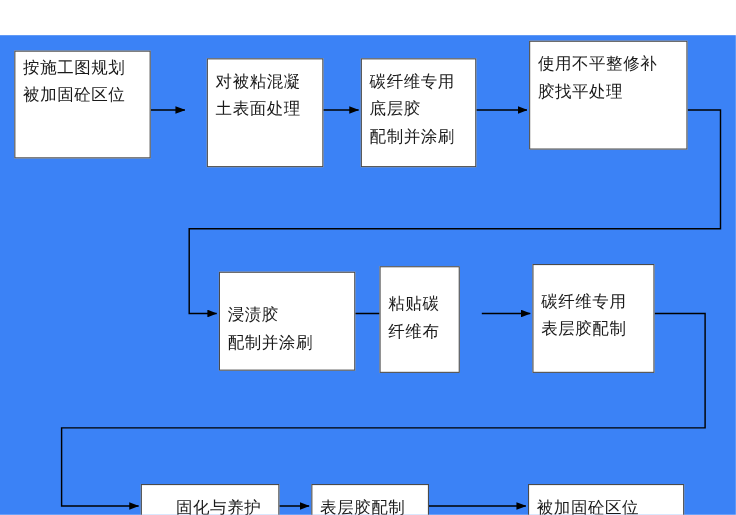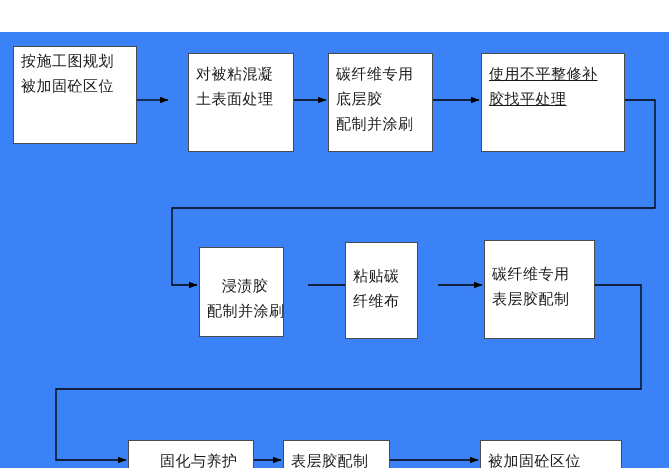--- a/index.html
+++ b/index.html
@@ -73,23 +73,23 @@
   </svg>
 
   <div id="nodes-layer">
       <div class="node-box align-top" style="left: 13px; top: 14px; width: 124px; height: 98px; border-color: rgb(74, 74, 74); color: rgb(26, 26, 26);"><span class="node-text">按施工图规划
 被加固砼区位</span></div>
       <div class="node-box align-ctr" style="left: 188px; top: 21px; width: 106px; height: 99px; border-color: rgb(74, 74, 74); color: rgb(26, 26, 26);"><span class="node-text">对被粘混凝
 土表面处理</span></div>
       <div class="node-box align-ctr" style="left: 328px; top: 21px; width: 105px; height: 99px; border-color: rgb(74, 74, 74); color: rgb(26, 26, 26);"><span class="node-text">碳纤维专用
 底层胶
 配制并涂刷</span></div>
-      <div class="node-box align-ctr" style="left: 481px; top: 21px; width: 144px; height: 99px; border-color: rgb(74, 74, 74); color: rgb(26, 26, 26); text-decoration: underline;"><span class="node-text">使用不平整修补
+      <div class="node-box align-ctr" style="left: 481px; top: 5px; width: 144px; height: 99px; border-color: rgb(74, 74, 74); color: rgb(26, 26, 26);"><span class="node-text">使用不平整修补
 胶找平处理</span></div>
-      <div class="node-box align-mid" style="left: 199px; top: 215px; width: 85px; height: 90px; border-color: rgb(74, 74, 74); color: rgb(26, 26, 26); text-align: center;"><span class="node-text">浸渍胶
+      <div class="node-box align-mid" style="left: 199px; top: 215px; width: 124px; height: 90px; border-color: rgb(74, 74, 74); color: rgb(26, 26, 26);"><span class="node-text">浸渍胶
 配制并涂刷</span></div>
       <div class="node-box align-c2" style="left: 345px; top: 210px; width: 73px; height: 97px; border-color: rgb(74, 74, 74); color: rgb(26, 26, 26);"><span class="node-text">粘贴碳
 纤维布</span></div>
       <div class="node-box align-c2" style="left: 484px; top: 208px; width: 111px; height: 99px; border-color: rgb(74, 74, 74); color: rgb(26, 26, 26);"><span class="node-text">碳纤维专用
 表层胶配制</span></div>
       <div class="node-box align-ctr" style="left: 128px; top: 408px; width: 126px; height: 42px; border-color: rgb(74, 74, 74); color: rgb(26, 26, 26); padding-left: 24px;"><span class="node-text">固化与养护</span></div>
       <div class="node-box align-ctr" style="left: 283px; top: 408px; width: 107px; height: 42px; border-color: rgb(74, 74, 74); color: rgb(26, 26, 26);"><span class="node-text">表层胶配制</span></div>
       <div class="node-box align-ctr" style="left: 480px; top: 408px; width: 142px; height: 40px; border-color: rgb(74, 74, 74); color: rgb(26, 26, 26);"><span class="node-text">被加固砼区位</span></div>
     </div>
 

